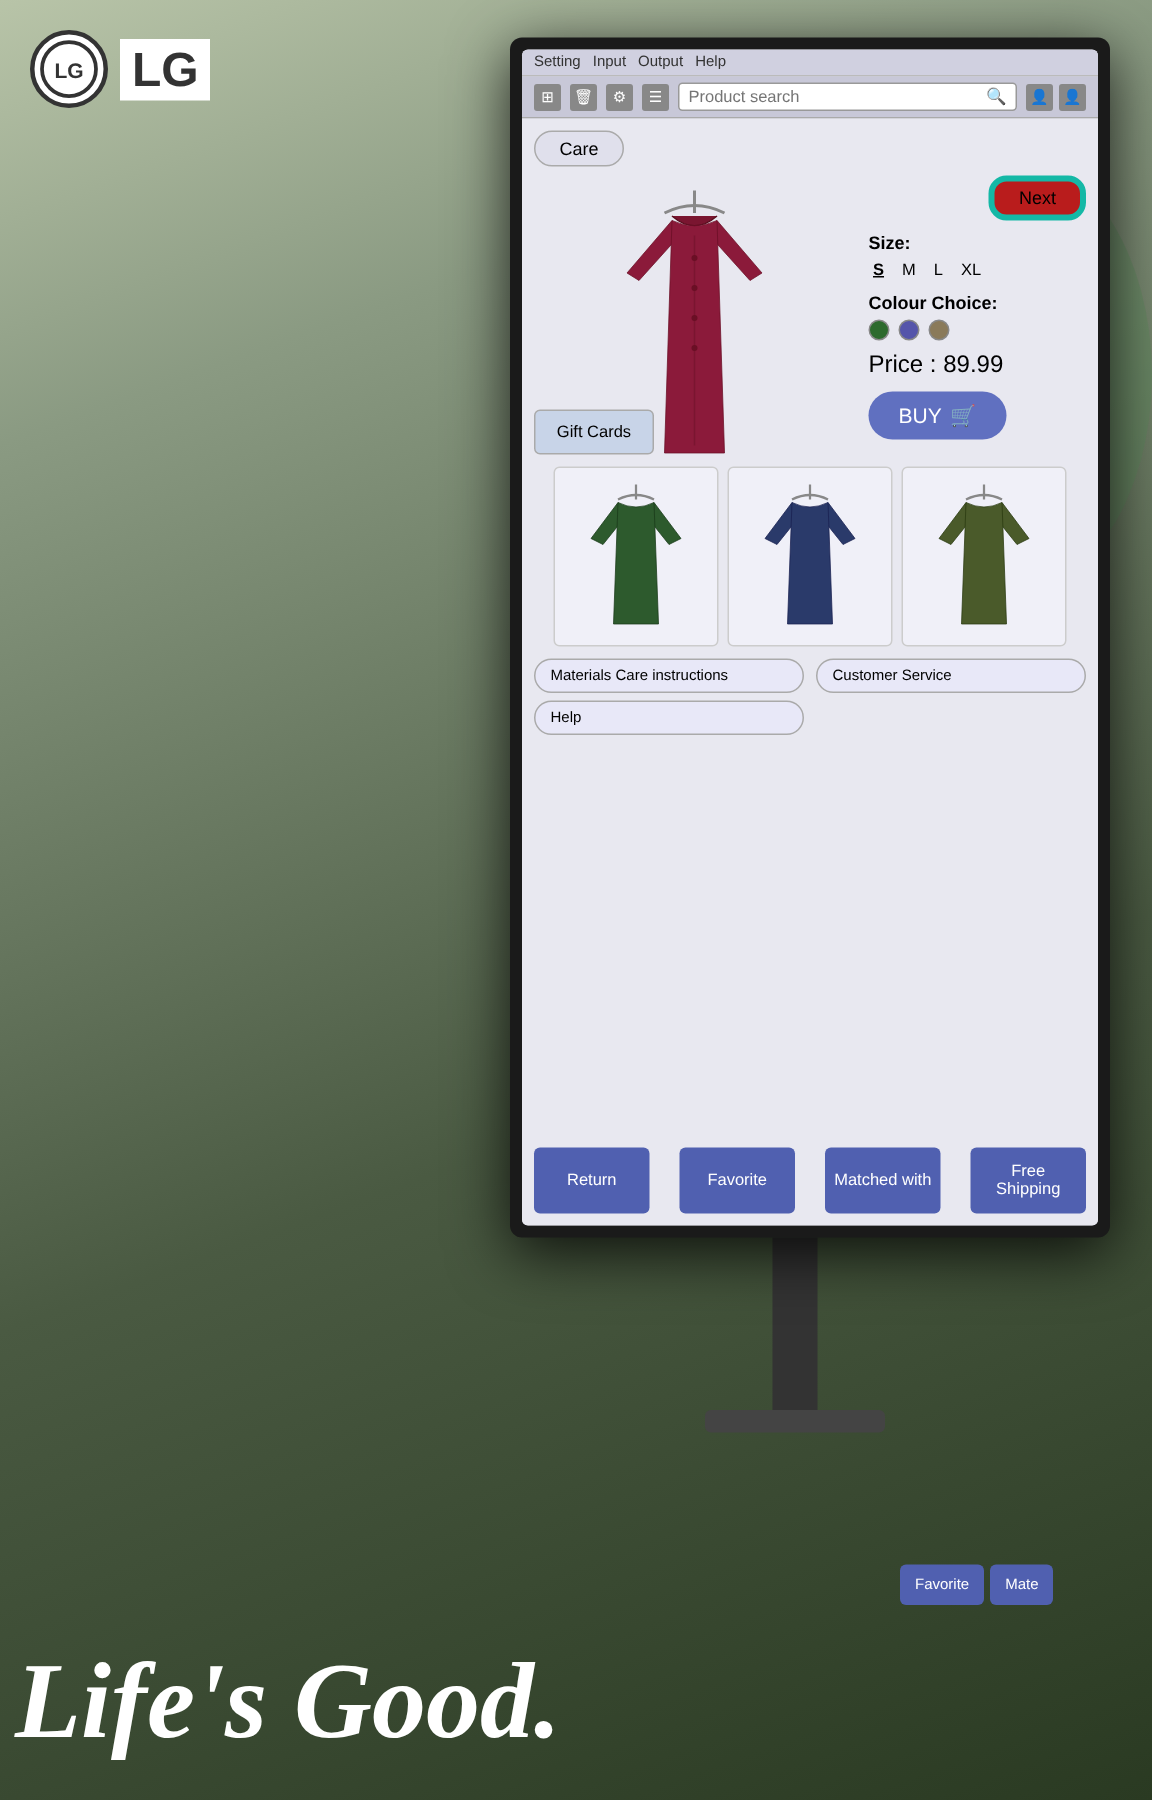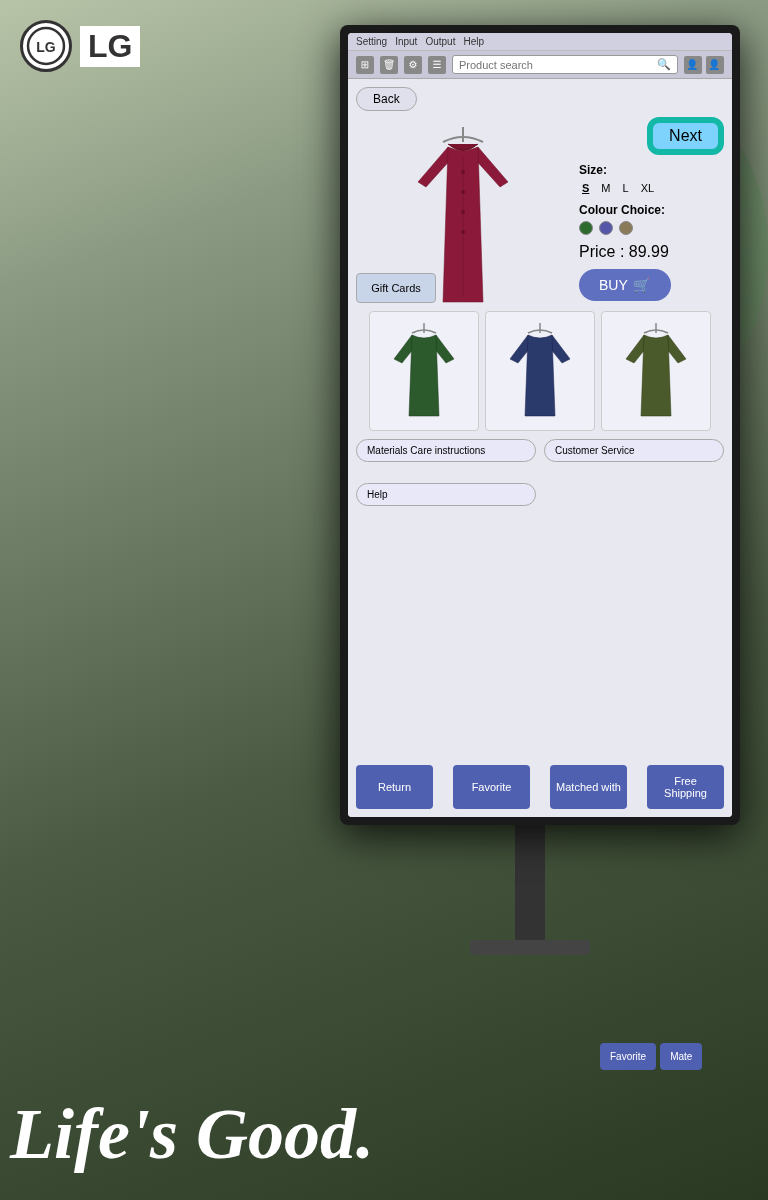--- a/index.html
+++ b/index.html
@@ -196,25 +196,25 @@
 
     .product-details {
       width: 145px;
       display: flex;
       flex-direction: column;
       gap: 8px;
       padding-top: 30px;
     }
 
     .next-btn {
-      background: #7dd3fc;
-      border: 6px solid #14b8a6;
+      background: #b91c1c;
+      border: 4px solid #14b8a6;
       border-radius: 12px;
       padding: 4px 16px;
-      font-size: 16px;
+      font-size: 12px;
       cursor: pointer;
       width: fit-content;
       align-self: flex-end;
     }
 
     .size-section { font-size: 12px; }
     .size-label { font-weight: bold; margin-bottom: 4px; }
     .size-options { display: flex; gap: 6px; }
     .size-option {
       font-size: 11px;
@@ -276,21 +276,21 @@
 
     
     .info-buttons {
       display: flex;
       gap: 8px;
     }
     .info-col {
       flex: 1;
       display: flex;
       flex-direction: column;
-      gap: 21px;
+      gap: 5px;
     }
     .info-btn {
       background: #e8e8f8;
       border: 1px solid #aaa;
       border-radius: 12px;
       padding: 5px 10px;
       font-size: 10px;
       cursor: pointer;
       text-align: left;
     }
@@ -423,21 +423,21 @@
         <div class="toolbar-icon">👤</div>
         <div class="toolbar-icon">👤</div>
       </div>
     </div>
 
     <div class="main-content">
 
       <div class="product-section">
 
         <div class="product-image-area">
-          <button class="back-btn">Back</button>
+          <button class="back-btn">Care</button>
           <div class="main-product-img">
 
             <svg class="shirt-svg" viewBox="0 0 130 200">
 
               <line x1="65" y1="5" x2="65" y2="20" stroke="#888" stroke-width="2"></line>
               <path d="M45 20 Q65 10 85 20" fill="none" stroke="#888" stroke-width="2"></path>
 
               <path d="M50 22 Q65 35 80 22" fill="#7a1530" stroke="#5a0f20" stroke-width="1"></path>
 
               <path d="M50 25 L20 60 L28 65 L55 35" fill="#8b1a3a" stroke="#6a0f25" stroke-width="0.5"></path>

